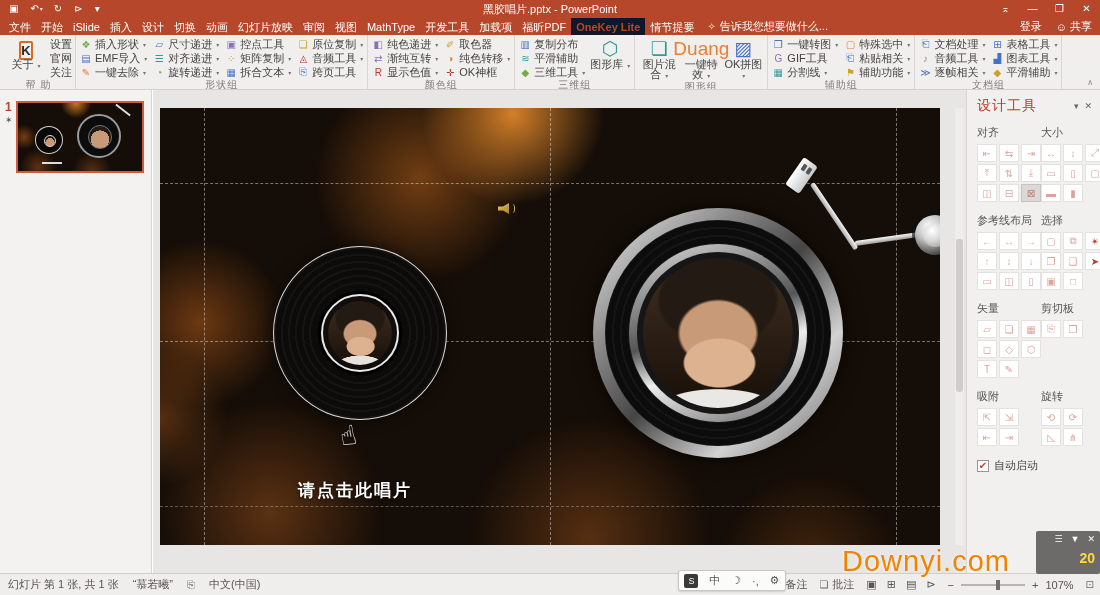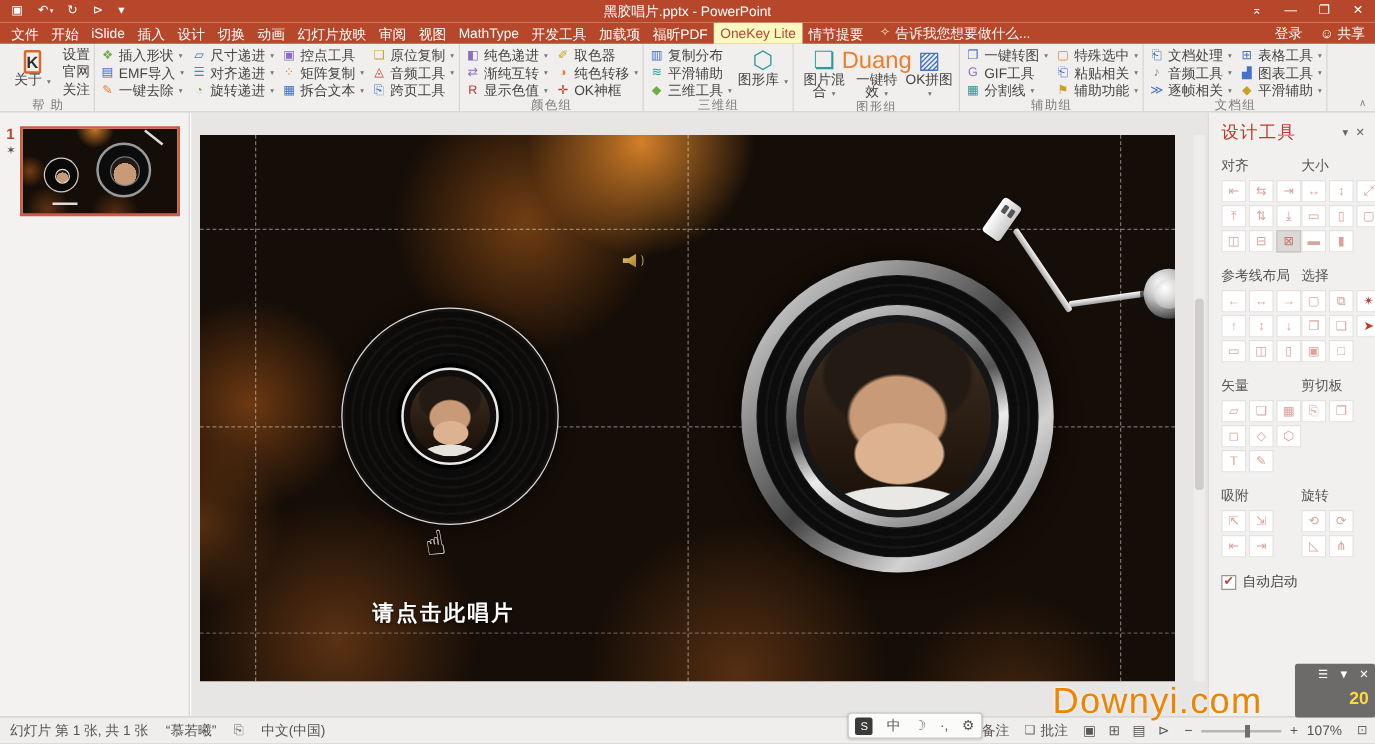--- a/index.html
+++ b/index.html
@@ -12,21 +12,21 @@
   .qat-btn { font-size:10px; line-height:18px; color:#fff; display:flex; align-items:center; gap:1px; }
   .qat-btn .mini-arrow { font-size:6px; opacity:.9; }
   .win-title { position:absolute; left:50%; transform:translateX(-50%); font-size:11px; white-space:nowrap; }
   .win-controls { margin-left:auto; display:flex; }
   .win-btn { width:27px; text-align:center; font-size:10px; line-height:18px; }
 
   
   .tabrow { position:absolute; top:18px; left:0; right:0; height:17px; background:#b7472a; display:flex; align-items:stretch; color:#fff; z-index:9; }
   .tabs { display:flex; align-items:stretch; padding-left:4px; }
   .tab { padding:2px 5px 1px; font-size:11px; white-space:nowrap; display:flex; align-items:center; }
-  .tab.active { background:#fef9c3; color:#b7472a; }
+  .tab.active { background:#0f172a; color:#b7472a;font-weight:bold; }
   .tellme { display:flex; align-items:center; gap:4px; margin-left:8px; font-size:11px; opacity:.95; white-space:nowrap; }
   .tellme .bulb { font-size:10px; color:#ffe9a8; }
   .tab-right { margin-left:auto; display:flex; align-items:center; gap:14px; padding-right:8px; font-size:11px; white-space:nowrap; }
   .share-wrap { display:flex; align-items:center; gap:3px; }
 
   
   .ribbon { position:absolute; top:35px; left:0; right:0; height:55px; background:#f1efee; border-bottom:1px solid #d3d0ce; display:flex; align-items:stretch; padding-left:2px; overflow:hidden; z-index:8; }
   .rgroups { display:contents; }
   .rgroup { position:relative; display:flex; flex-direction:column; padding:2px 3px 0 3px; border-right:1px solid #d8d5d3; }
   .group-body { flex:1; display:flex; align-items:flex-start; gap:3px; }
@@ -380,20 +380,21 @@
               </span>
 
               <span class="small-btn">
                 <span class="ric" style="color: rgb(68, 114, 196);">⎘</span>
                 <span>跨页工具</span>
                 <span class="arrow"></span>
               </span>
             </div>
 
         </div>
+        <div class="group-label">形状组</div>
       </div>
     
       <div class="rgroup">
         <div class="group-body">
           <div class="smalls">
 
               <span class="small-btn">
                 <span class="ric" style="color: rgb(138, 111, 192);">◧</span>
                 <span>纯色递进</span>
                 <span class="arrow">▾</span>

